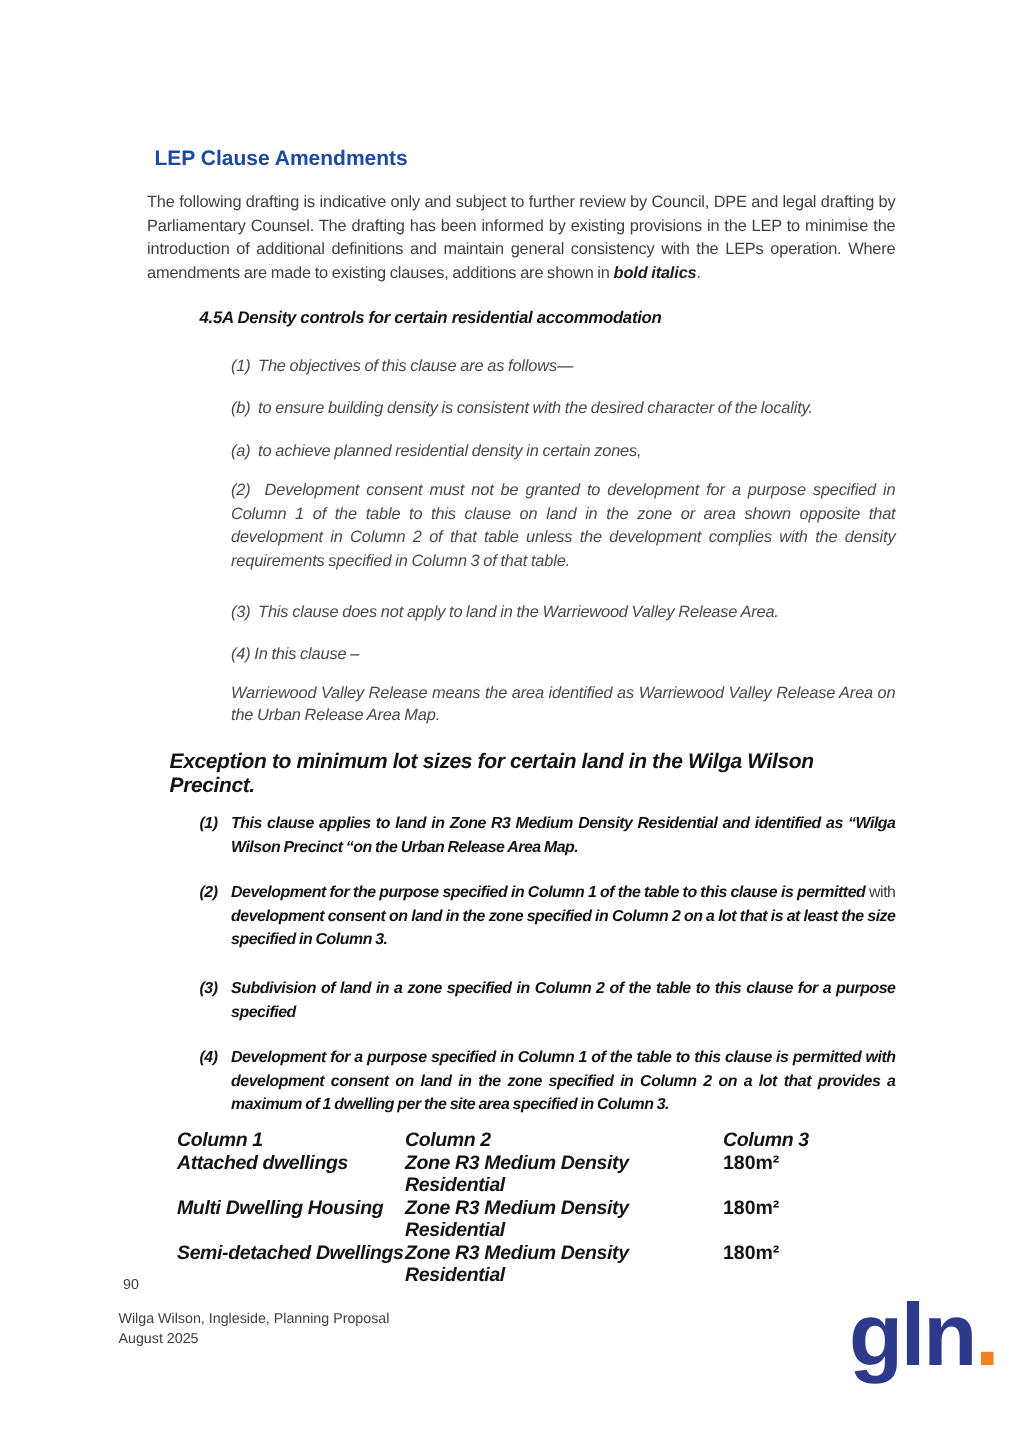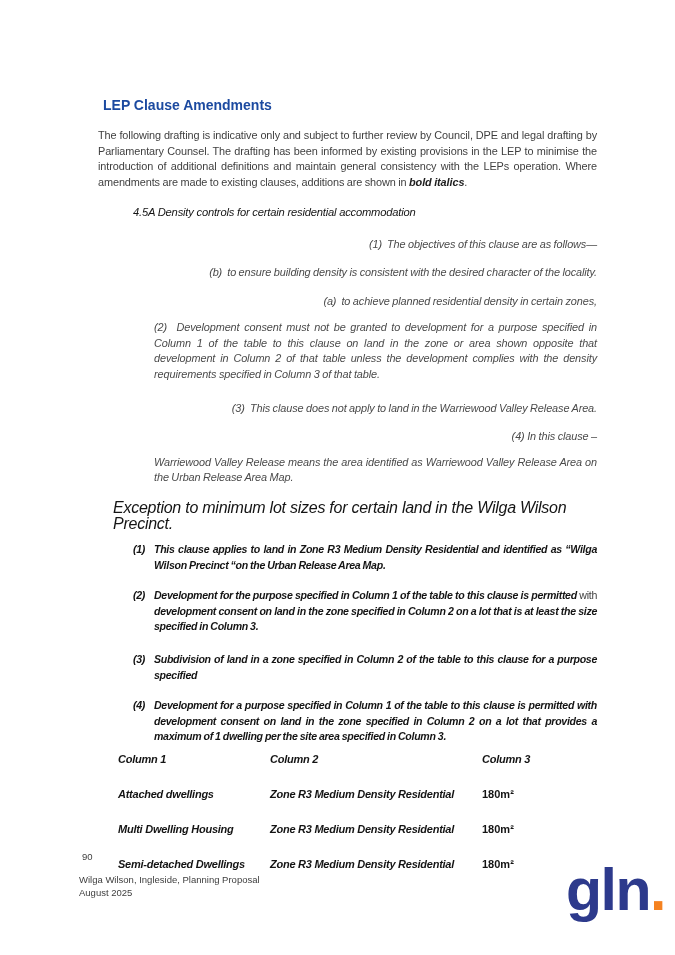--- a/index.html
+++ b/index.html
@@ -17,63 +17,63 @@
     overflow:hidden;
   }
   .page{position:relative;width:675px;height:687px;background:#fff;}
   .content{position:absolute;left:98px;top:0;width:499px;}
   .title{
     margin:97px 0 0 5px;
     font-size:14px;line-height:17px;
     font-weight:bold;
     color:var(--heading-blue);
   }
-  p{font-size:10.9px;line-height:15.6px;letter-spacing:-0.1px;word-spacing:-0.4px;text-align:right;}
+  p{font-size:10.9px;line-height:15.6px;letter-spacing:-0.1px;word-spacing:-0.4px;}
   .intro{margin-top:14px;text-align:justify;color:#3f3f3f;}
   .intro .bi{font-weight:bold;font-style:italic;color:#202020;}
   .clause-heading{
     margin:15px 0 0 35px;
     font-size:11.2px;line-height:15px;
-    font-weight:normal;font-style:italic;color:#141414;
+    font-weight:bold;font-style:italic;color:#141414;
     letter-spacing:-0.2px;
   }
   .it{font-style:italic;color:#4a4a4a;margin-left:56px;}
   .just{text-align:justify;}
   .m17{margin-top:17px;}
   .m13{margin-top:13px;}
   .m12{margin-top:12px;}
   .m11{margin-top:11px;}
   .m18{margin-top:18px;}
   .m10{margin-top:10px;}
   .exception-heading{
     margin:14px 0 0 15px;
-    font-size:16px;line-height:15.6px;
-    font-weight:normal;font-style:italic;color:#141414;
+    font-size:14px;line-height:15.6px;
+    font-weight:bold;font-style:italic;color:#141414;
     letter-spacing:-0.25px;
   }
   .bitem{
     position:relative;
     padding-left:56px;
     font-size:10.6px;line-height:15.6px;
     font-weight:bold;font-style:italic;color:#141414;
     text-align:justify;
     letter-spacing:-0.3px;word-spacing:-0.5px;
   }
   .bitem .num{position:absolute;left:35px;top:0;}
   .bitem .plain{font-weight:normal;font-style:normal;color:#3e3e3e;margin-top:16px;}
   .bt1{margin-top:11px;}
   .bt2{margin-top:15px;}
   .bt3{margin-top:17px;}
   .bt4{margin-top:15px;}
   .lsz-table{
     margin:7px 0 0 20px;
     display:grid;
     grid-template-columns:152px 212px 115px;
-    row-gap:20px;
-    font-size:11px;line-height:15px;
+    row-gap:0;
+    font-size:13px;line-height:15px;
     font-weight:bold;font-style:italic;color:#141414;
     letter-spacing:-0.25px;
   }
   .lsz-table .size{font-style:normal;letter-spacing:0;}
   .pageno{
     position:absolute;left:82px;top:851px;
     font-size:9.5px;color:#3e3e3e;
   }
   .footer{
     position:absolute;left:79px;top:874px;

